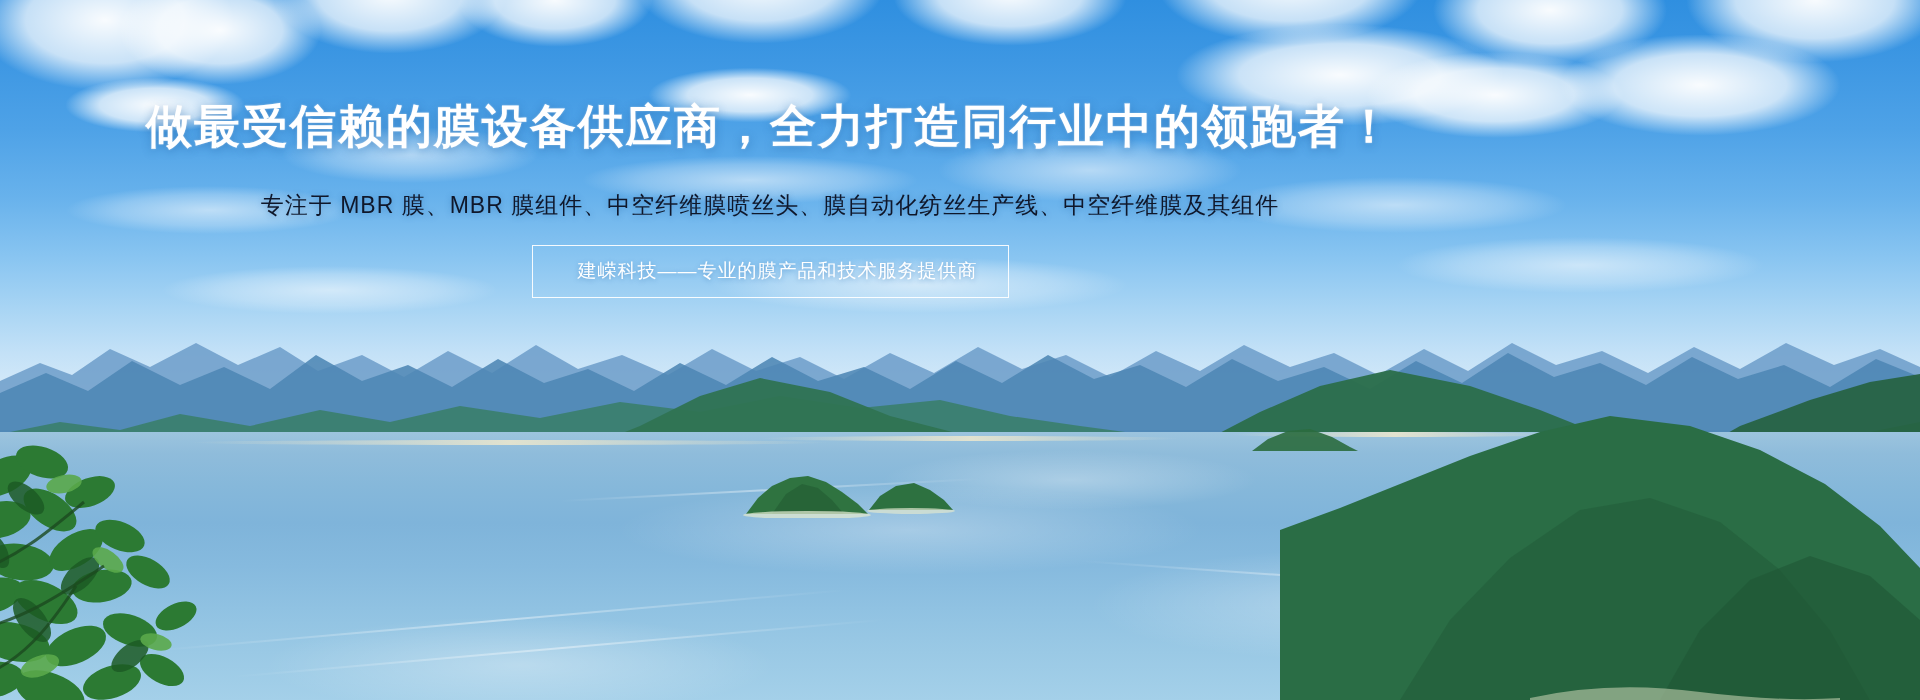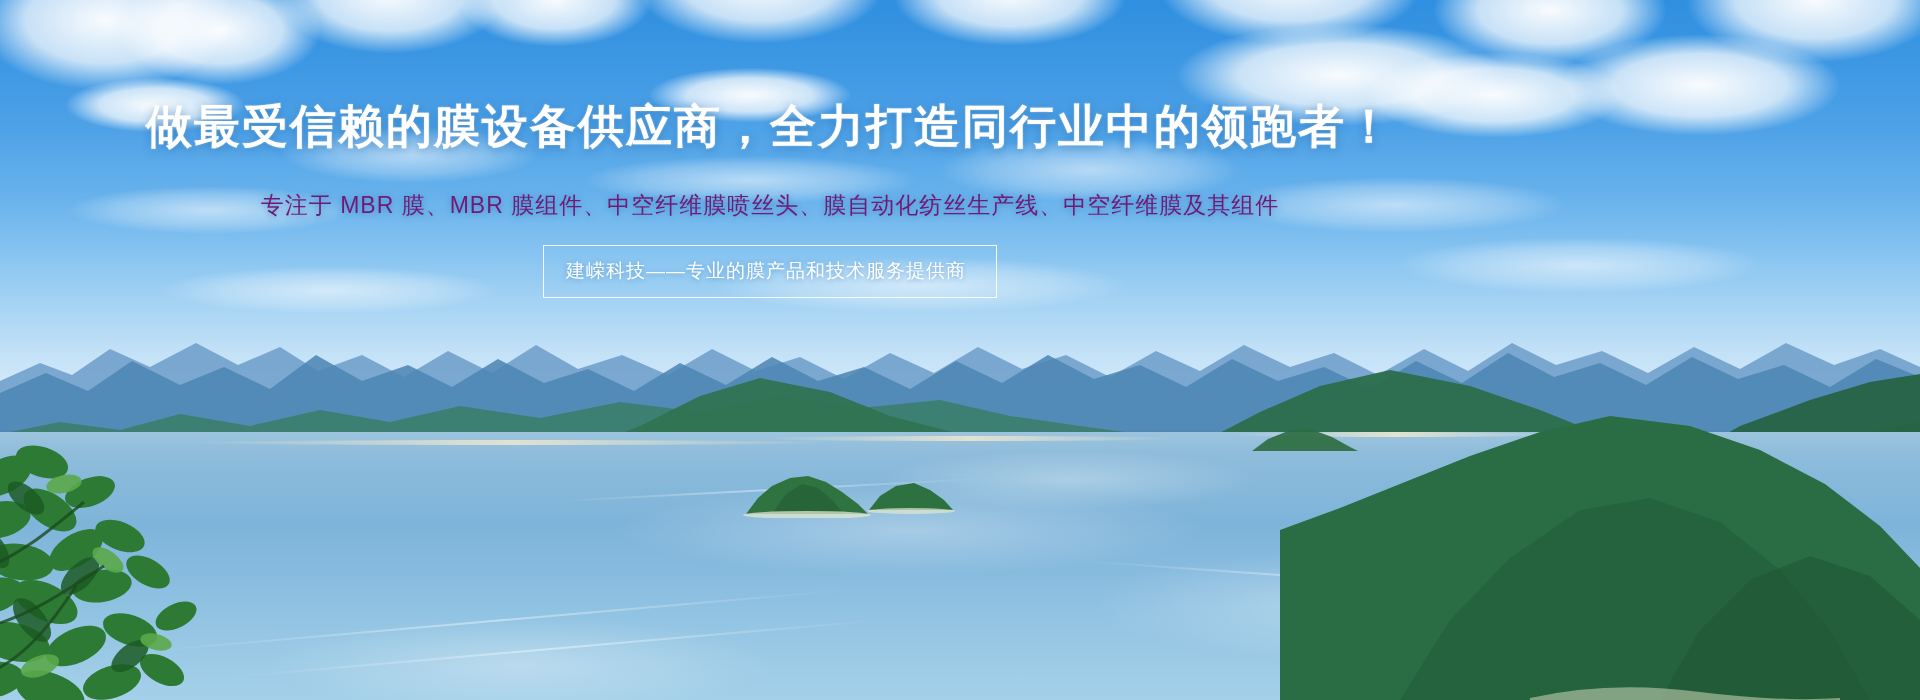--- a/index.html
+++ b/index.html
@@ -91,31 +91,31 @@
     font-weight:bold;
     color:#ffffff;
     letter-spacing:2px;
     white-space:nowrap;
     text-shadow:0 2px 10px rgba(25,90,160,.45), 0 0 2px rgba(255,255,255,.55);
     pointer-events:auto;
   }
   .subline {
     margin-top:32px;
     font-size:23px;
-    color:#701a75;
+    color:#0f172a;
     letter-spacing:1px;
     white-space:nowrap;
     text-shadow:0 1px 6px rgba(30,95,165,.45);
     pointer-events:auto;
     text-align:center;
   }
   .tagbox {
     margin-top:24px;
     border:1px solid rgba(255,255,255,.92);
-    padding:12px 30px 13px 22px;
+    padding:12px 30px 13px 45px;
     font-size:19px;
     color:#ffffff;
     letter-spacing:1px;
     white-space:nowrap;
     text-shadow:0 1px 5px rgba(30,95,165,.40);
     pointer-events:auto;
   }
 </style>
 </head>
 <body>

